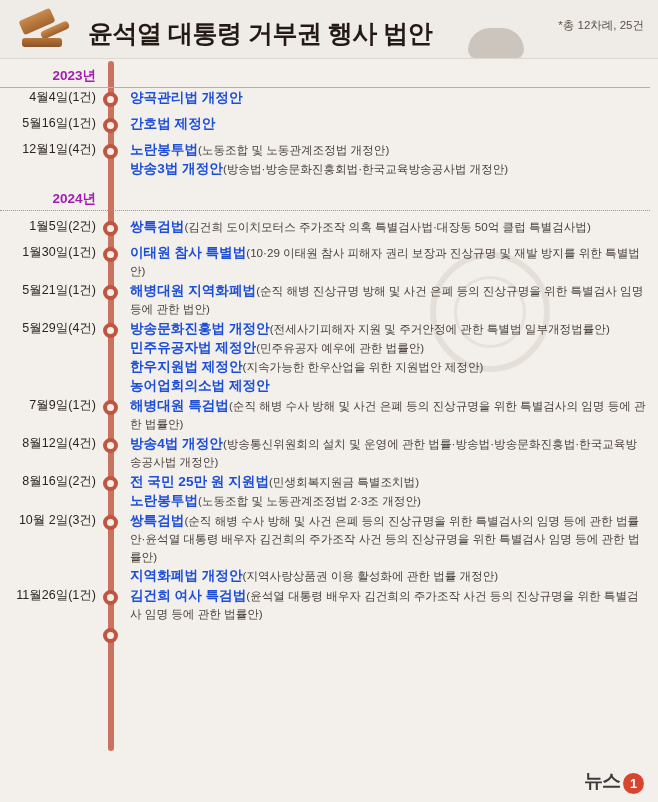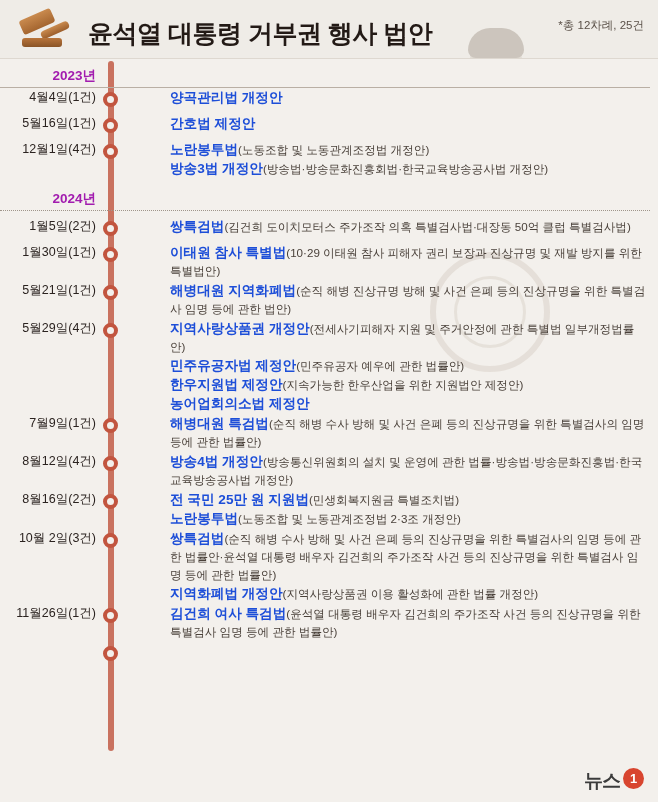--- a/index.html
+++ b/index.html
@@ -164,21 +164,20 @@
     border-top: 1px solid #b9afa4;
   }
   .year-rule.dotted {
     border-top: 1px dotted #9f958a;
   }
 
   .row {
     position: relative;
     min-height: 24px;
     margin-bottom: 2px;
-    padding-left: 40px;
   }
   .date {
     position: absolute;
     left: 0;
     top: 0;
     width: 96px;
     text-align: right;
     font-size: 12.5px;
     color: #2b2320;
     white-space: nowrap;
@@ -213,21 +212,21 @@
     font-size: 11.6px;
     color: #4a413a;
   }
 
   
   .footer-logo {
     position: absolute;
     right: 14px;
     bottom: 8px;
     display: flex;
-    align-items: flex-start;
+    align-items: flex-end;
     gap: 3px;
   }
   .footer-logo .txt {
     font-size: 19px;
     font-weight: bold;
     color: #3b3b3b;
     letter-spacing: -1px;
   }
   .footer-logo .badge {
     width: 21px;
@@ -336,21 +335,21 @@
         <b>해병대원 지역화폐법</b><span class="sub">(순직 해병 진상규명 방해 및 사건 은폐 등의 진상규명을 위한 특별검사 임명 등에 관한 법안)</span>
       </div>
     </div>
   </div>
 
   <div class="row">
     <div class="date">5월29일(4건)</div>
     <div class="dot"></div>
     <div class="items">
       <div class="item">
-        <b>지역사랑상품권 개정안</b><span class="sub">(전세사기피해자 지원 및 주거안정에 관한 특별법 일부개정법률안)</span>
+        <b>방송문화진흥법 개정안</b><span class="sub">(전세사기피해자 지원 및 주거안정에 관한 특별법 일부개정법률안)</span>
       </div>
       <div class="item">
         <b>민주유공자법 제정안</b><span class="sub">(민주유공자 예우에 관한 법률안)</span>
       </div>
       <div class="item">
         <b>한우지원법 제정안</b><span class="sub">(지속가능한 한우산업을 위한 지원법안 제정안)</span>
       </div>
       <div class="item">
         <b>농어업회의소법 제정안</b><span class="sub"></span>
       </div>

